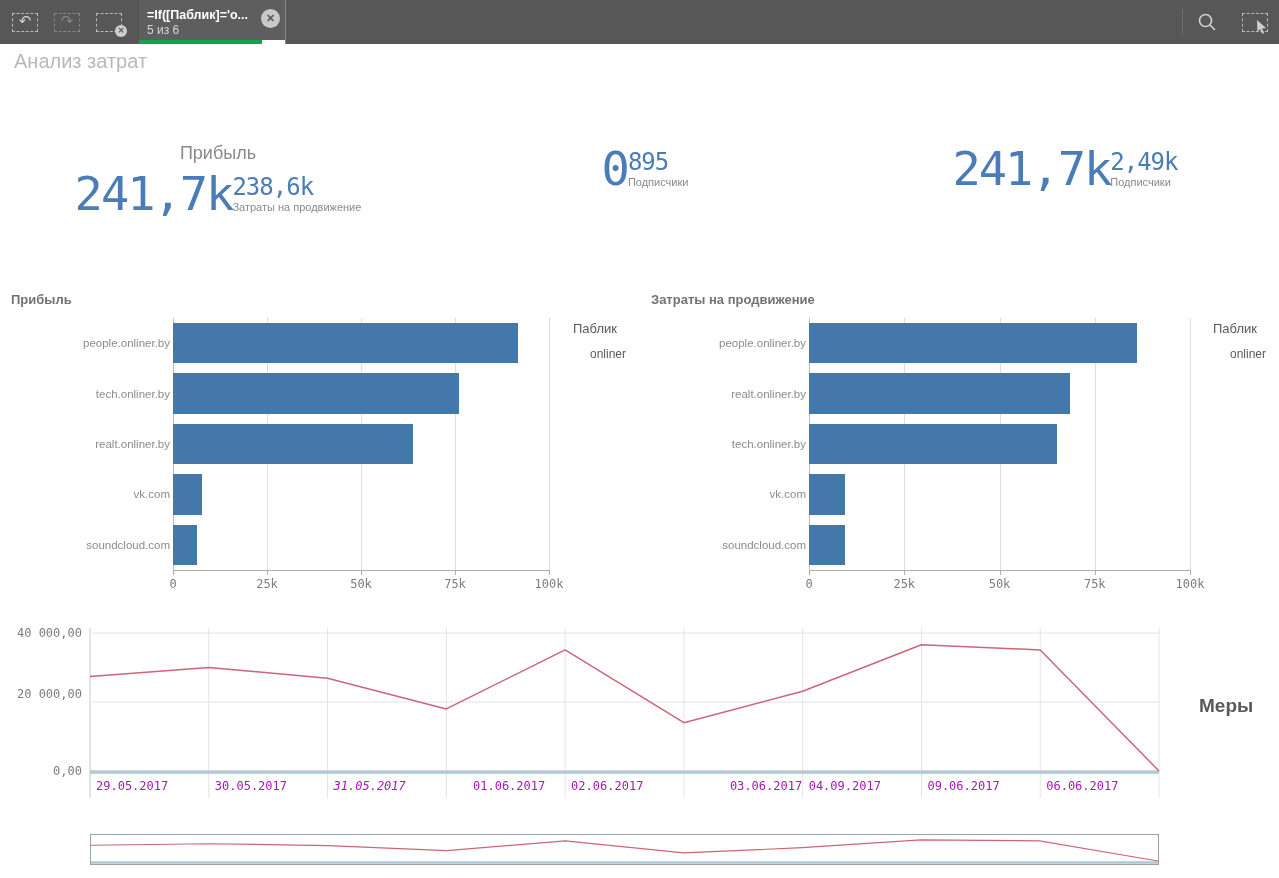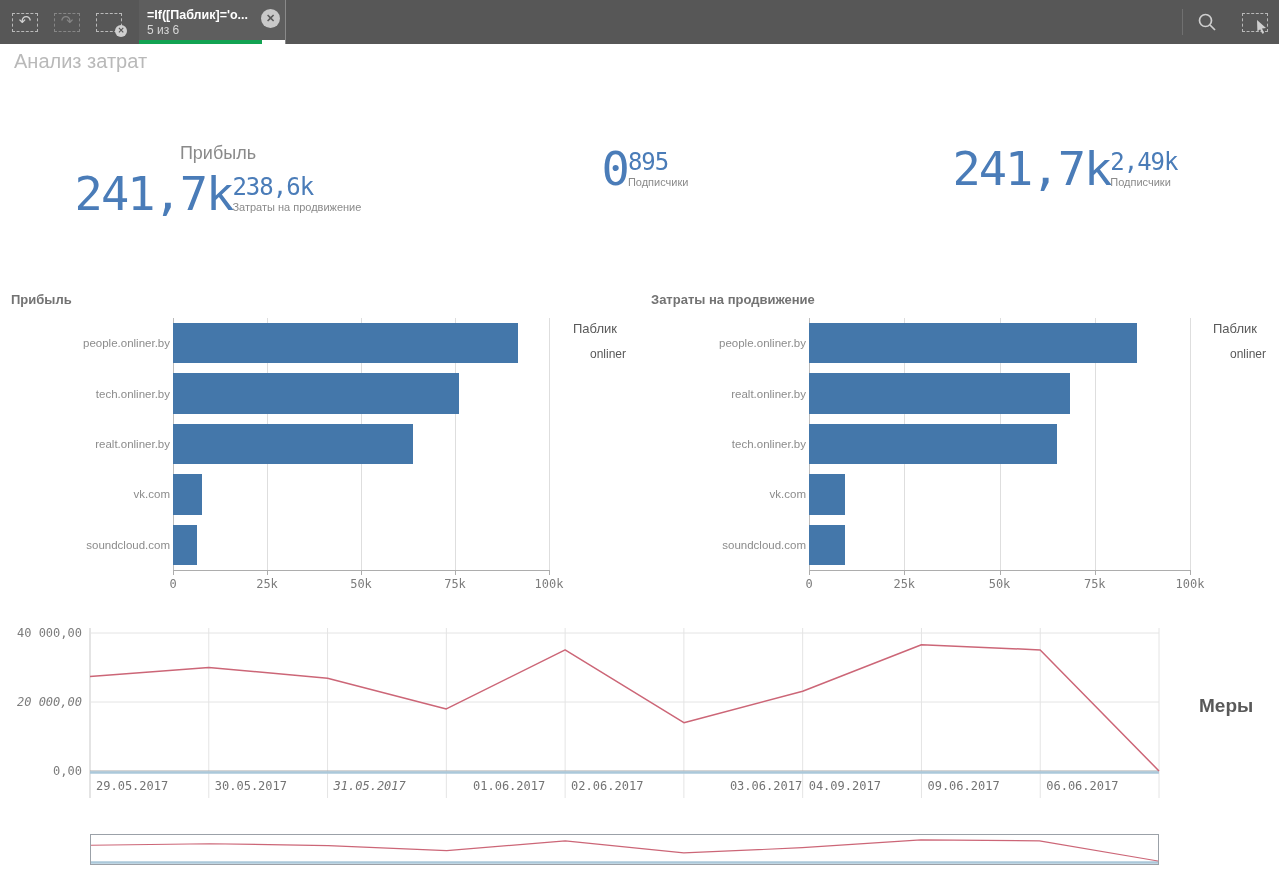--- a/index.html
+++ b/index.html
@@ -56,21 +56,21 @@
   .bar-legend{position:absolute;left:565px;top:33px;width:66px;}
   .legend-title{font-size:13px;color:#595959;margin-bottom:11px;}
   .legend-item{display:flex;align-items:center;font-size:12px;color:#595959;cursor:pointer;}
   .legend-swatch{width:11px;height:11px;margin-right:6px;flex:none;}
 
   
   .line-chart{position:absolute;left:0;top:615px;width:1279px;height:200px;}
   .line-plot{position:absolute;left:90px;top:13px;width:1069px;height:143px;}
   .line-plot svg{position:absolute;left:0;top:0;overflow:visible;}
   .ylabel{position:absolute;left:0;width:82px;text-align:right;font-family:"DejaVu Sans Mono",monospace;font-size:12px;color:#7c7c7c;}
-  .xdate{position:absolute;top:164px;font-family:"DejaVu Sans Mono",monospace;font-size:12px;color:#737373;white-space:nowrap;}
+  .xdate{position:absolute;top:164px;font-family:"DejaVu Sans Mono",monospace;font-size:12px;color:#a21caf;white-space:nowrap;}
   .line-legend{position:absolute;left:1199px;top:80px;font-size:19px;color:#595959;font-weight:bold;}
 
   
   .navigator{position:absolute;left:90px;top:834px;width:1069px;height:31px;border:1px solid #9ba1a8;box-sizing:border-box;background:#ffffff;cursor:pointer;}
   .navigator svg{display:block;}
 </style>
 </head>
 <body>
 
 <header class="toolbar">
@@ -250,21 +250,21 @@
 <div class="xdate" style="left: 96px;">29.05.2017</div>
     <div class="xdate" style="left: 214.778px;">30.05.2017</div>
     <div class="xdate" style="left: 333.556px; font-style: italic;">31.05.2017</div>
     <div class="xdate" style="left: 473px;">01.06.2017</div>
     <div class="xdate" style="left: 571.111px;">02.06.2017</div>
     <div class="xdate" style="left: 689.889px; margin-left: 40px;">03.06.2017</div>
     <div class="xdate" style="left: 808.667px;">04.09.2017</div>
     <div class="xdate" style="left: 927.444px;">09.06.2017</div>
     <div class="xdate" style="left: 1046.22px;">06.06.2017</div>
     <div class="ylabel" style="top: 149px;">0,00</div>
-    <div class="ylabel" style="top: 80px; font-style: italic;">20 000,00</div>
+    <div class="ylabel" style="top: 72px;">20 000,00</div>
     <div class="ylabel" style="top: 11px;">40 000,00</div>
   </div>
 
 <div class="navigator">
   <svg id="nav-svg" width="1067" height="29">
       <polyline points="0,27.5 118.55555555555556,27.5 237.11111111111111,27.5 355.6666666666667,27.5 474.22222222222223,27.5 592.7777777777778,27.5 711.3333333333334,27.5 829.8888888888889,27.5 948.4444444444445,27.5 1067,27.5" fill="none" stroke="#abc8da" stroke-width="2.5" stroke-linejoin="round"></polyline>
       <polyline points="0,10.245 118.55555555555556,8.75 237.11111111111111,10.5325 355.6666666666667,15.65 474.22222222222223,5.817500000000003 592.7777777777778,17.950000000000003 711.3333333333334,12.7175 829.8888888888889,4.954999999999998 948.4444444444445,5.817500000000003 1067,26" fill="none" stroke="#cc6677" stroke-width="1.2" stroke-linejoin="round"></polyline>
     </svg>
 </div>
 

